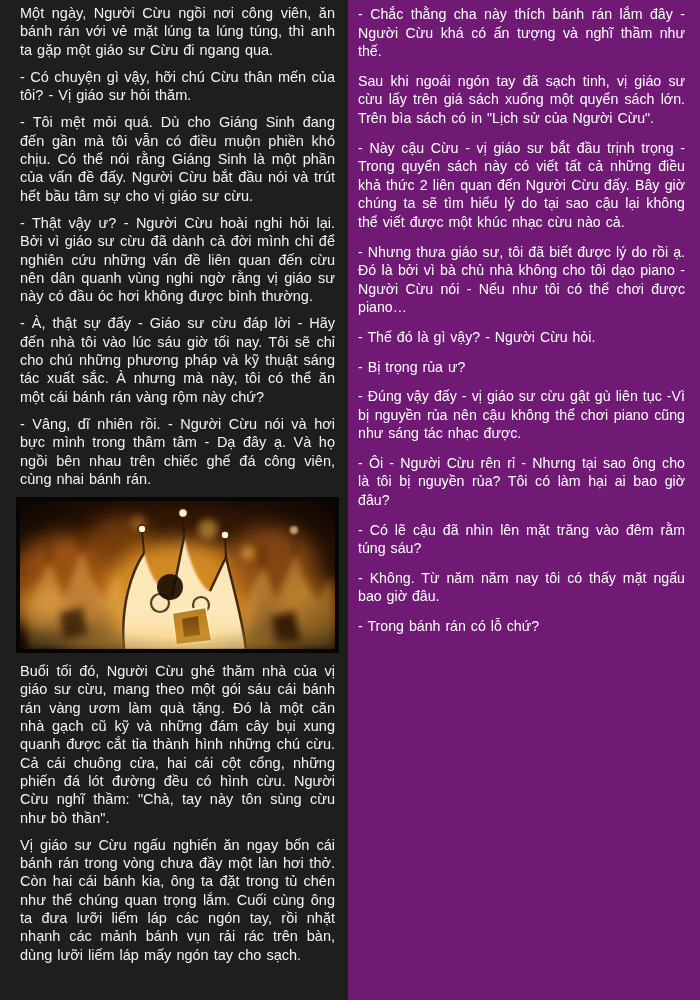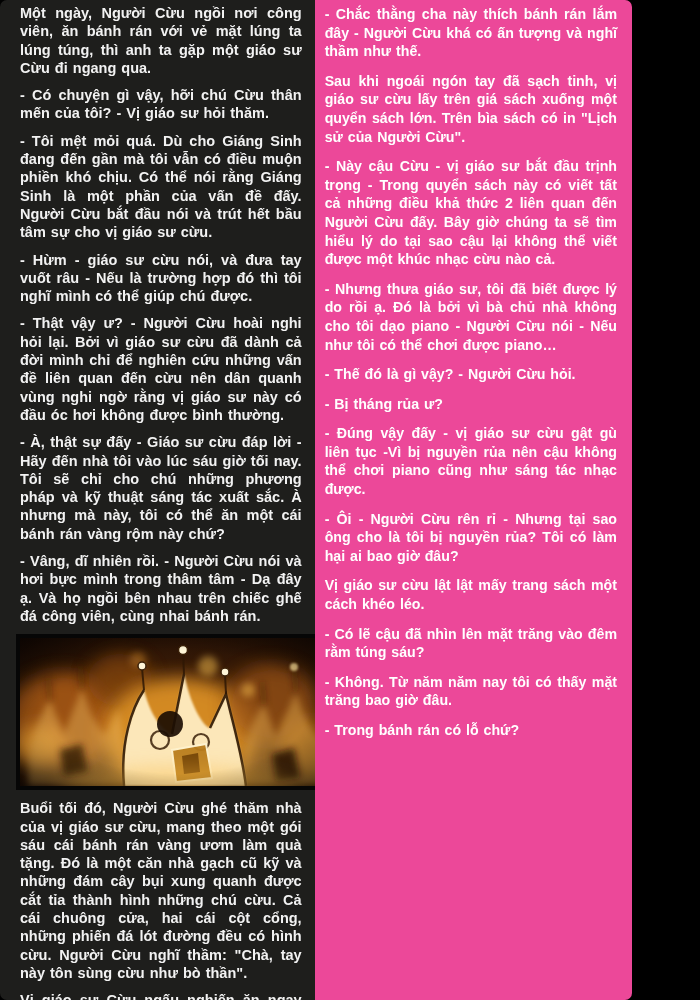--- a/index.html
+++ b/index.html
@@ -1,26 +1,26 @@
 <!DOCTYPE html>
 <html><head>
 <meta charset="utf-8">
 <style>
   html,body{margin:0;padding:0;background:#000;}
   .page{
-    position:relative;width:632px;height:1000px;display:flex;overflow:hidden;
-    font-family:"Liberation Sans","DejaVu Sans",sans-serif;font-weight:bold;border-radius:7px;
+    position:relative;width:700px;height:1000px;display:flex;overflow:hidden;
+    font-family:"Liberation Sans","DejaVu Sans",sans-serif;font-weight:normal;
   }
   .col{box-sizing:border-box;height:1000px;overflow:hidden;}
   .col-left{
     width:348px;background:#1e1e1c;color:#f2f2f2;
     padding:4px 13px 0 20px;
   }
   .col-right{
-    width:352px;background:#ec4899;color:#ffffff;
+    width:352px;background:#701a75;color:#ffffff;
     padding:5px 15px 0 10px;
   }
   .para{
     margin:0 0 9px 0;font-size:14.5px;line-height:18.3px;
     text-align:justify;letter-spacing:0;word-spacing:1px;
   }
   .col-right .para{margin-bottom:11px;line-height:18.6px;font-size:14.2px;}
   figure.photo{
     margin:2px 0 9px -4px;padding:0;
     width:315px;height:148px;border:4px solid #060606;
@@ -31,21 +31,20 @@
 </head>
 <body>
 
 <div class="page">
 
   <div class="col col-left">
     <div>
         <p class="para">Một ngày, Người Cừu ngồi nơi công viên, ăn bánh rán với vẻ mặt lúng ta lúng túng, thì anh ta gặp một giáo sư Cừu đi ngang qua.</p>
         <p class="para">- Có chuyện gì vậy, hỡi chú Cừu thân mến của tôi? - Vị giáo sư hỏi thăm.</p>
         <p class="para">- Tôi mệt mỏi quá. Dù cho Giáng Sinh đang đến gần mà tôi vẫn có điều muộn phiền khó chịu. Có thể nói rằng Giáng Sinh là một phần của vấn đề đấy. Người Cừu bắt đầu nói và trút hết bầu tâm sự cho vị giáo sư cừu.</p>
-        <p class="para">- Hừm - giáo sư cừu nói, và đưa tay vuốt râu - Nếu là trường hợp đó thì tôi nghĩ mình có thể giúp chú được.</p>
         <p class="para">- Thật vậy ư? - Người Cừu hoài nghi hỏi lại. Bởi vì giáo sư cừu đã dành cả đời mình chỉ để nghiên cứu những vấn đề liên quan đến cừu nên dân quanh vùng nghi ngờ rằng vị giáo sư này có đầu óc hơi không được bình thường.</p>
         <p class="para">- À, thật sự đấy - Giáo sư cừu đáp lời - Hãy đến nhà tôi vào lúc sáu giờ tối nay. Tôi sẽ chỉ cho chú những phương pháp và kỹ thuật sáng tác xuất sắc. À nhưng mà này, tôi có thể ăn một cái bánh rán vàng rộm này chứ?</p>
         <p class="para">- Vâng, dĩ nhiên rồi. - Người Cừu nói và hơi bực mình trong thâm tâm - Dạ đây ạ. Và họ ngồi bên nhau trên chiếc ghế đá công viên, cùng nhai bánh rán.</p>
       </div>
 
     <figure class="photo">
       <svg viewBox="0 0 315 148" preserveAspectRatio="none">
         <defs>
           <radialGradient id="bg" cx="50%" cy="58%" r="80%">
             <stop offset="0%" stop-color="#6b3410"></stop>
@@ -114,23 +113,22 @@
       </div>
   </div>
 
   <div class="col col-right">
     <div>
         <p class="para">- Chắc thằng cha này thích bánh rán lắm đây - Người Cừu khá có ấn tượng và nghĩ thầm như thế.</p>
         <p class="para">Sau khi ngoái ngón tay đã sạch tinh, vị giáo sư cừu lấy trên giá sách xuống một quyển sách lớn. Trên bìa sách có in "Lịch sử của Người Cừu".</p>
         <p class="para">- Này cậu Cừu - vị giáo sư bắt đầu trịnh trọng - Trong quyển sách này có viết tất cả những điều khả thức 2 liên quan đến Người Cừu đấy. Bây giờ chúng ta sẽ tìm hiểu lý do tại sao cậu lại không thể viết được một khúc nhạc cừu nào cả.</p>
         <p class="para">- Nhưng thưa giáo sư, tôi đã biết được lý do rồi ạ. Đó là bởi vì bà chủ nhà không cho tôi dạo piano - Người Cừu nói - Nếu như tôi có thể chơi được piano…</p>
         <p class="para">- Thế đó là gì vậy? - Người Cừu hỏi.</p>
-        <p class="para">- Bị tháng rủa ư?</p>
+        <p class="para">- Bị trọng rủa ư?</p>
         <p class="para">- Đúng vậy đấy - vị giáo sư cừu gật gù liên tục -Vì bị nguyền rủa nên cậu không thể chơi piano cũng như sáng tác nhạc được.</p>
         <p class="para">- Ôi - Người Cừu rên rỉ - Nhưng tại sao ông cho là tôi bị nguyền rủa? Tôi có làm hại ai bao giờ đâu?</p>
-        <p class="para">Vị giáo sư cừu lật lật mấy trang sách một cách khéo léo.</p>
         <p class="para">- Có lẽ cậu đã nhìn lên mặt trăng vào đêm rằm túng sáu?</p>
-        <p class="para">- Không. Từ năm năm nay tôi có thấy mặt trăng bao giờ đâu.</p>
+        <p class="para">- Không. Từ năm năm nay tôi có thấy mặt ngấu bao giờ đâu.</p>
         <p class="para">- Trong bánh rán có lỗ chứ?</p>
       </div>
   </div>
 
 </div>
 
 </body></html>

